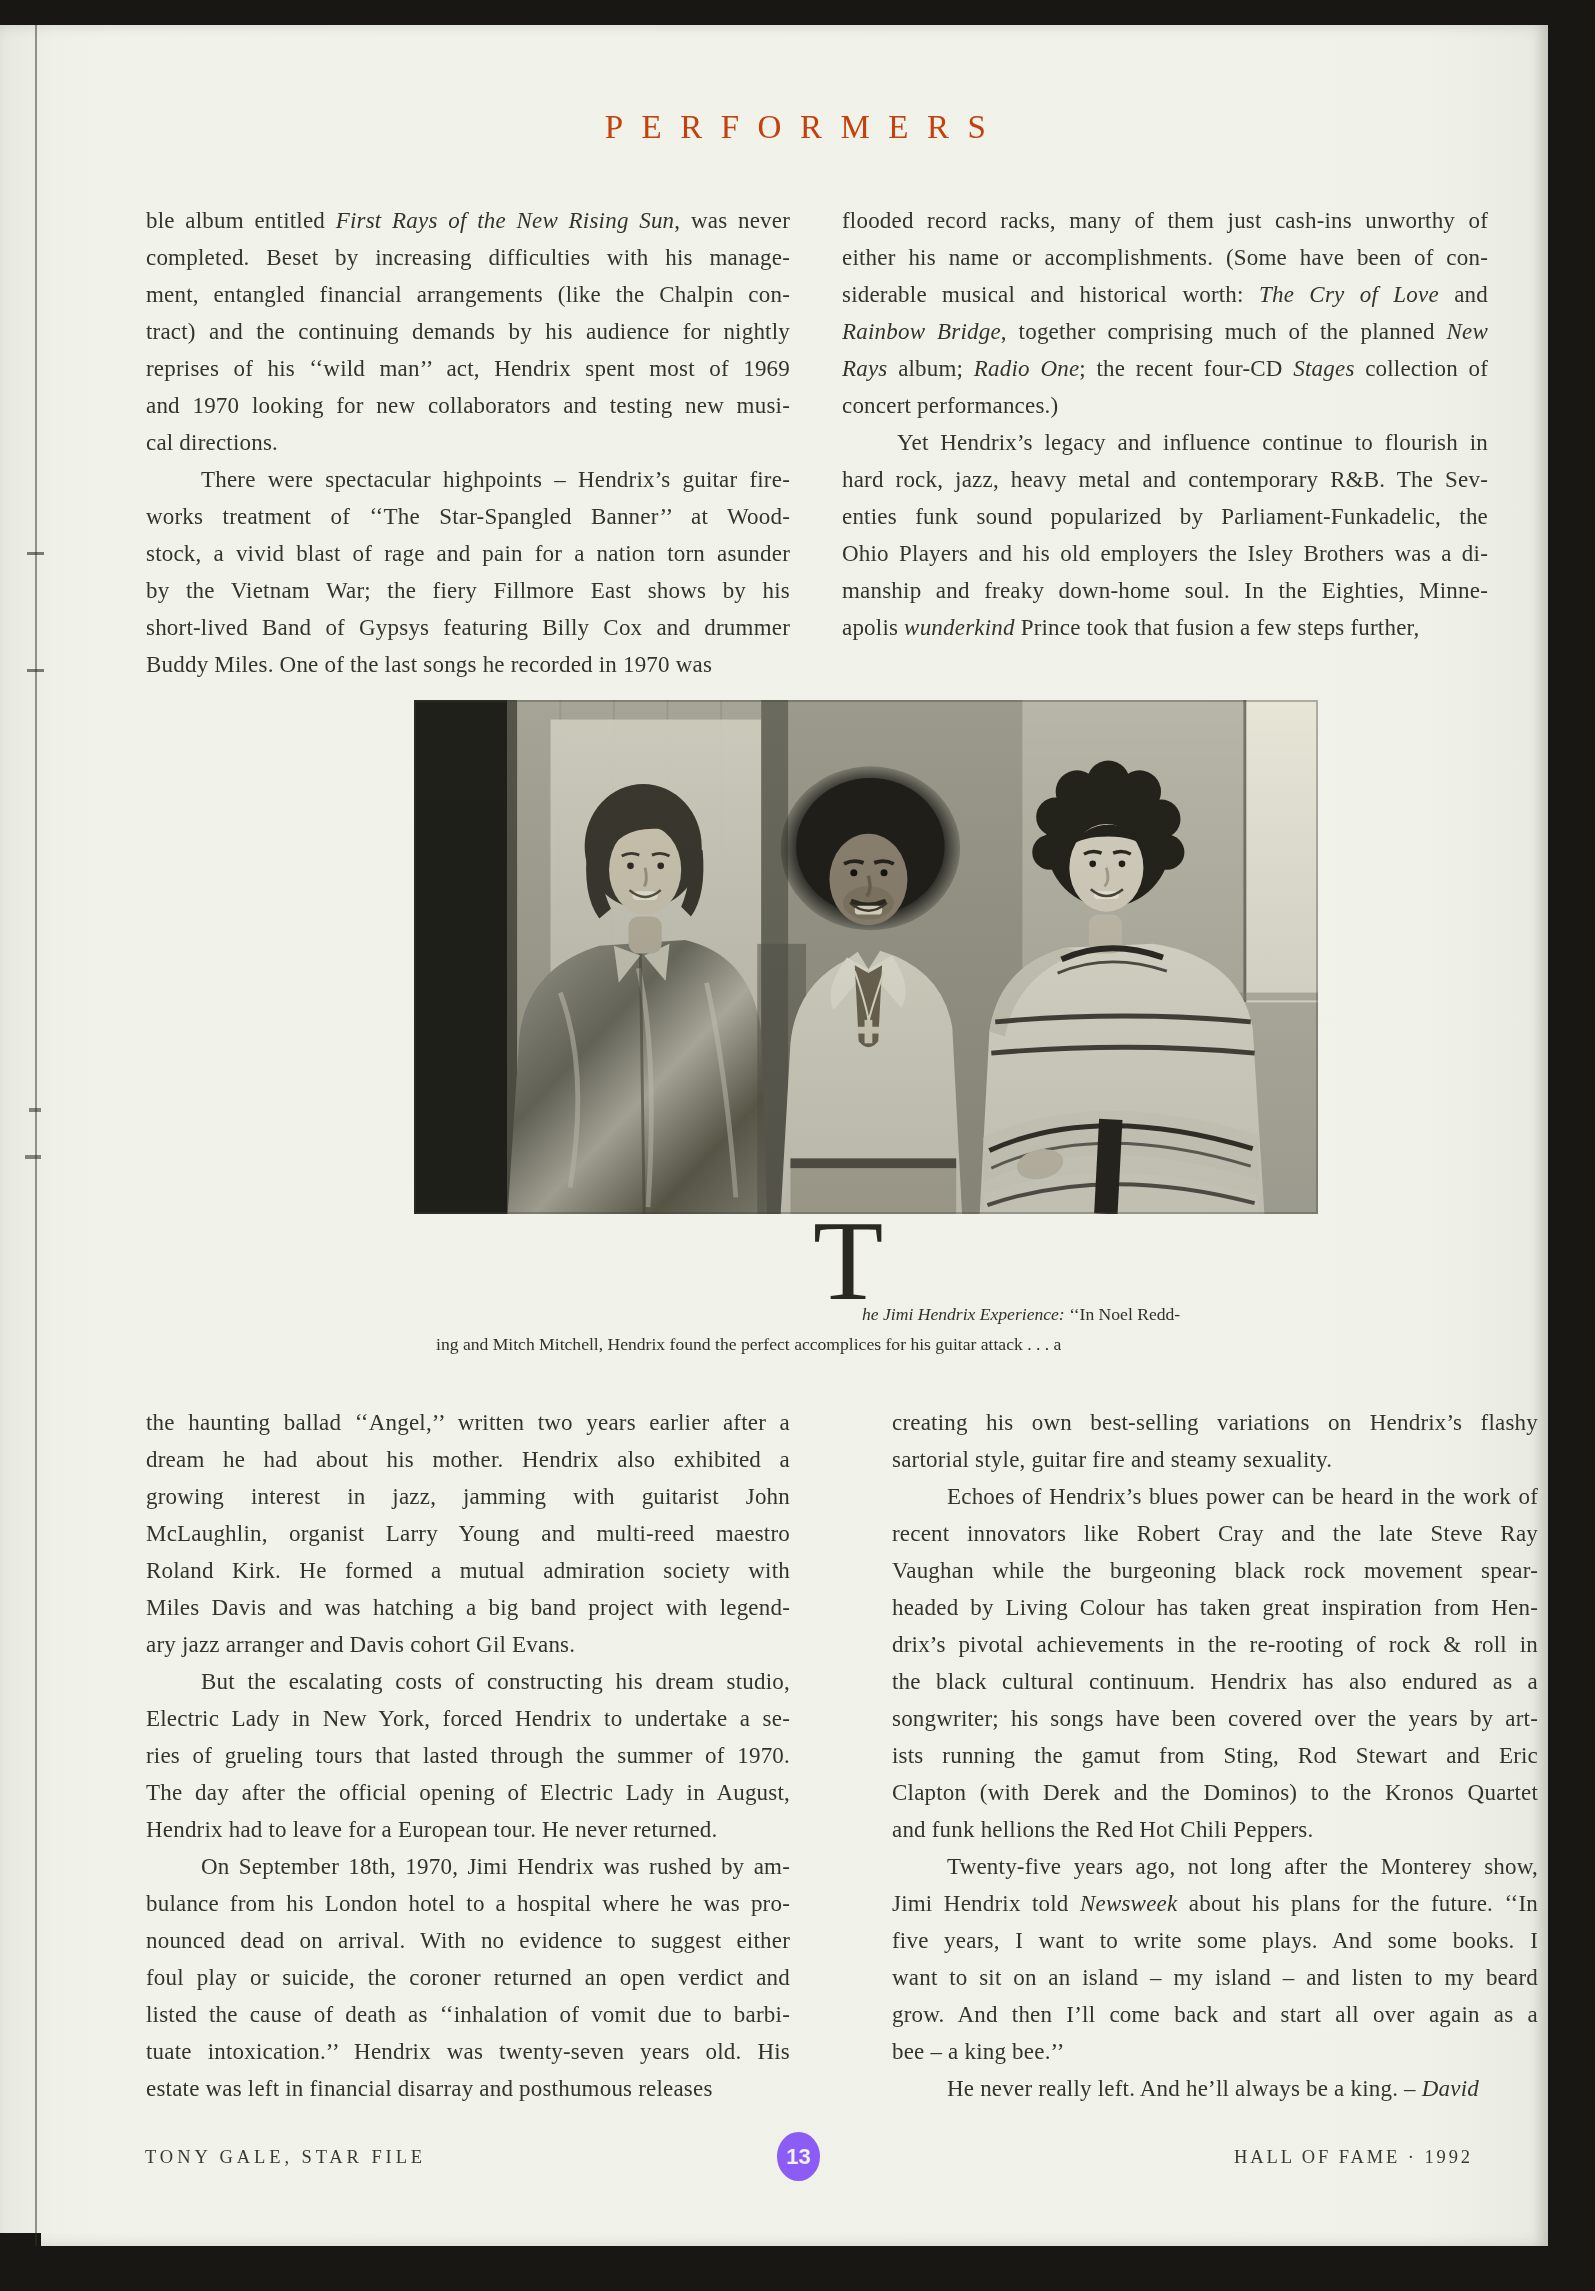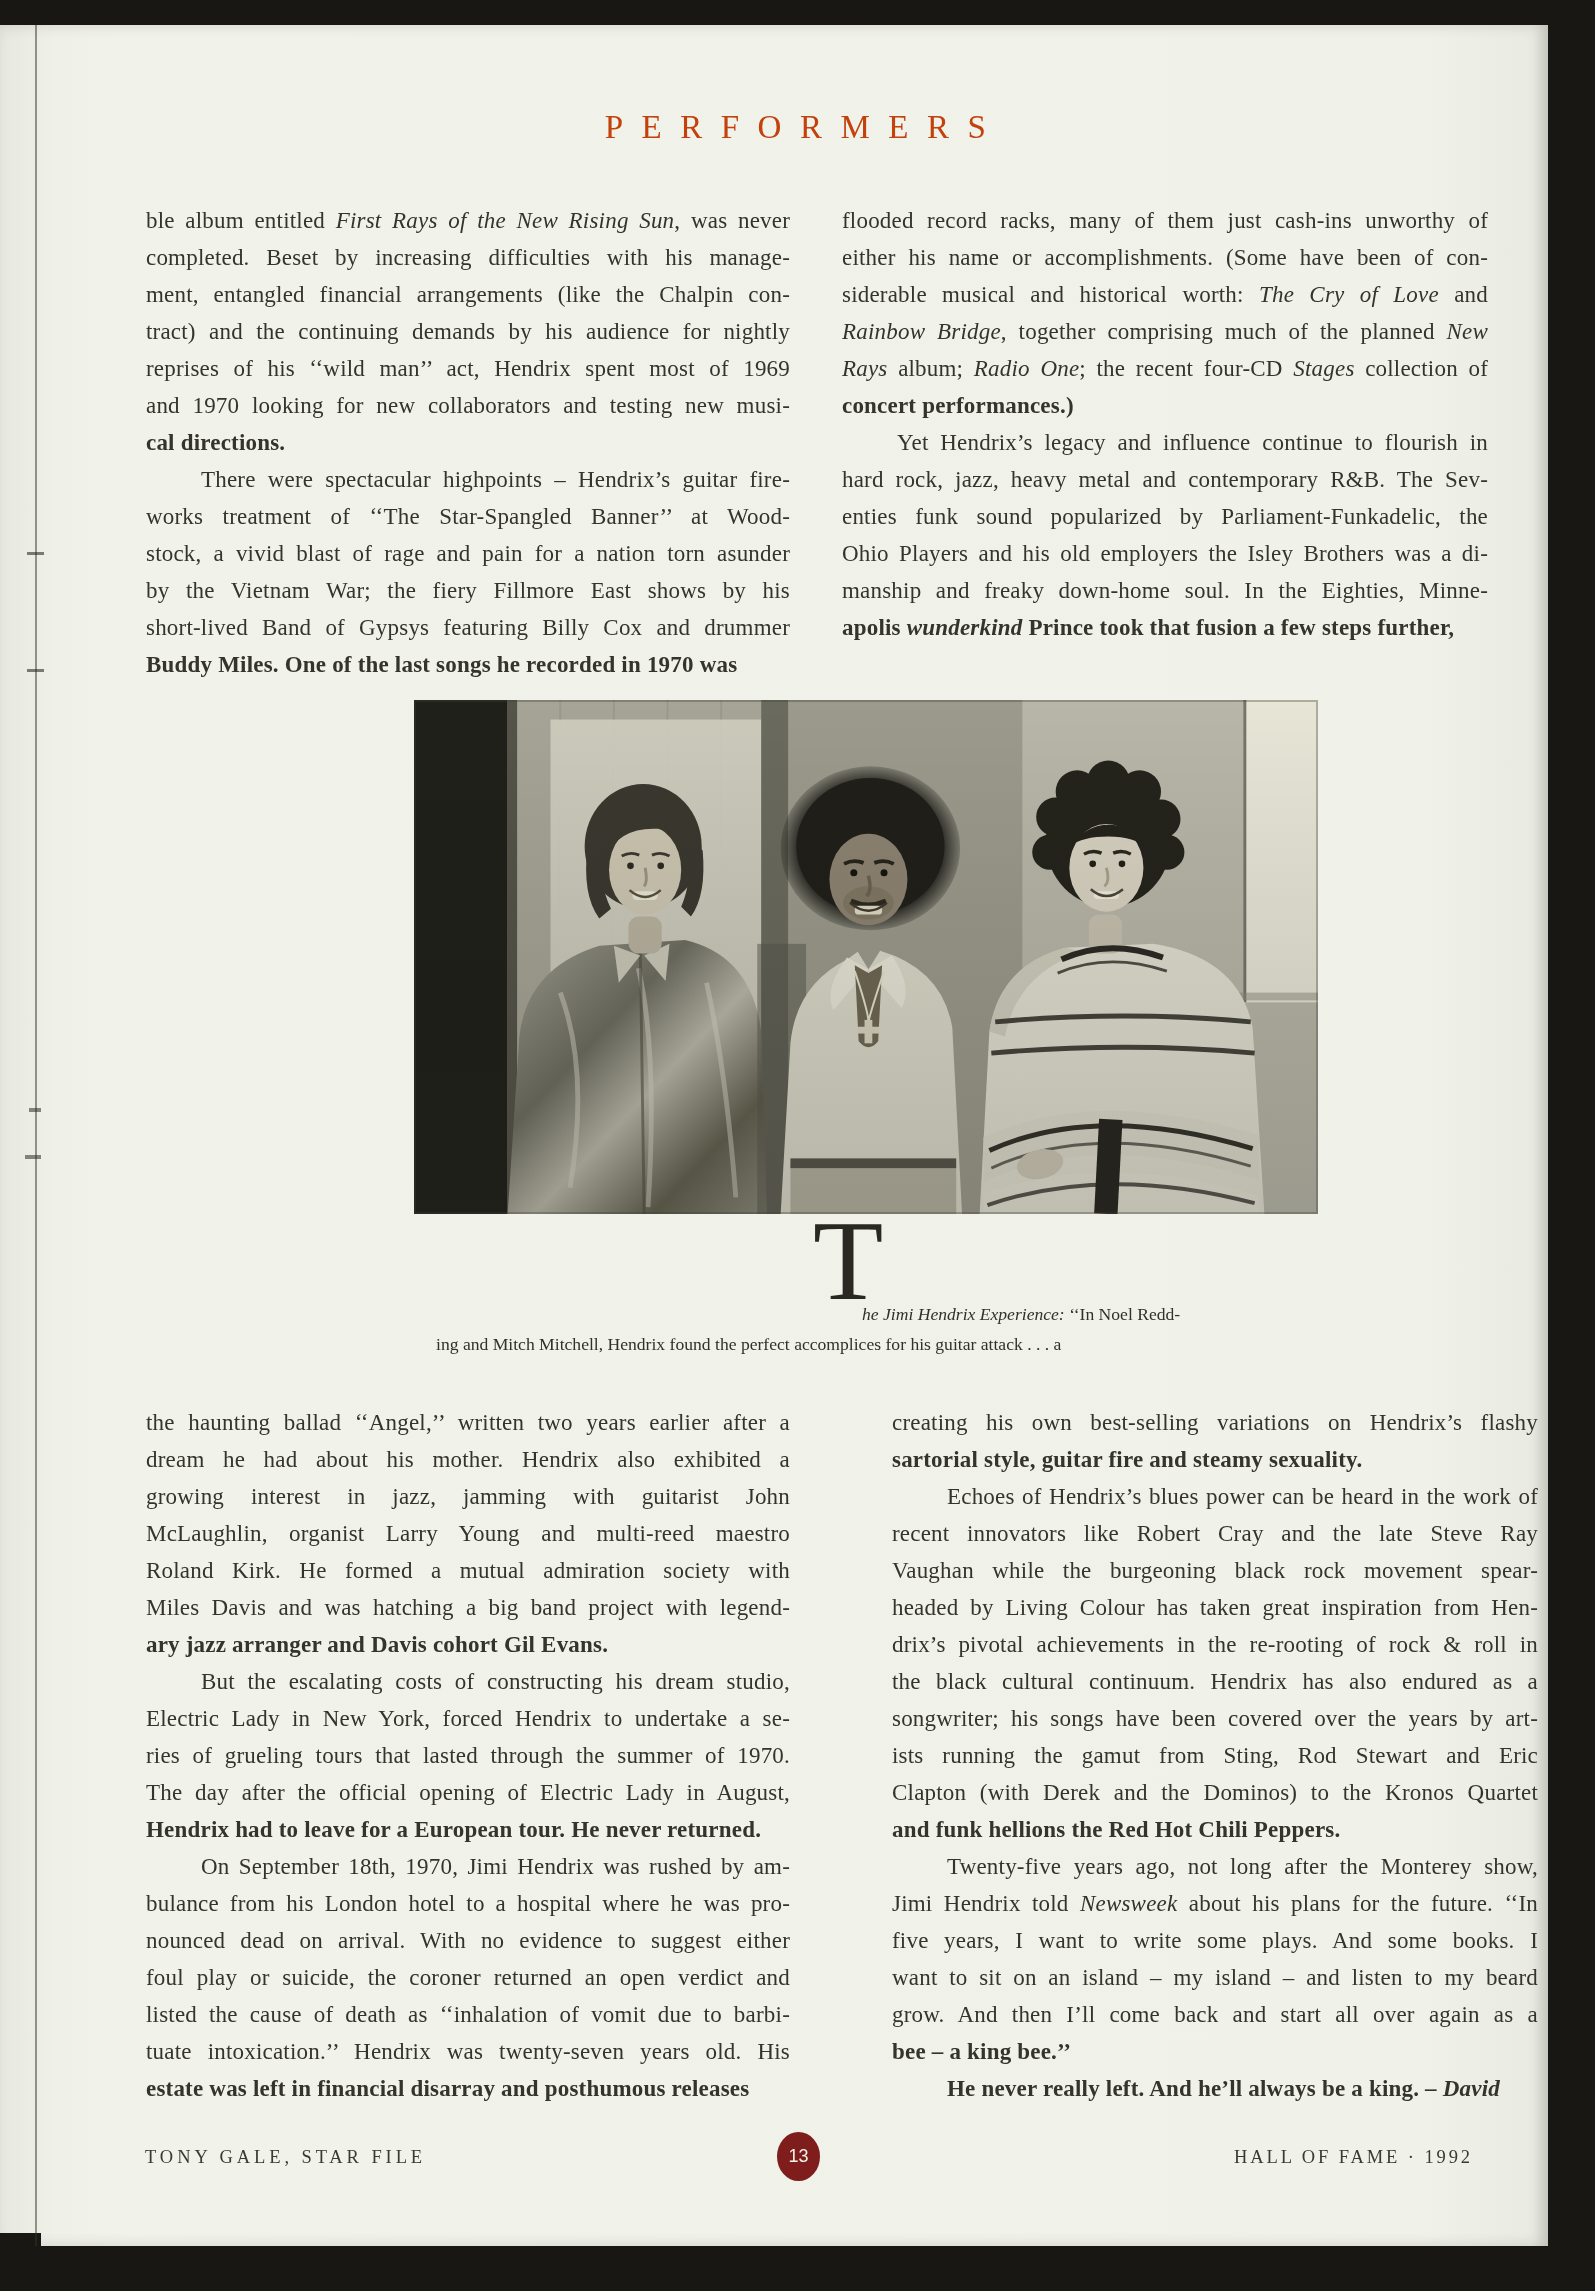--- a/index.html
+++ b/index.html
@@ -32,21 +32,21 @@
 
   .col{width:644px;font-size:23px;line-height:37px;letter-spacing:0.2px;color:#35332e;}
   .col-tl{left:146px;top:202px;}
   .col-tr{left:842px;top:202px;width:646px;}
   .col-bl{left:146px;top:1404px;}
   .col-br{left:892px;top:1404px;width:646px;}
   .jline{
     text-align:justify;height:37px;line-height:37px;overflow:hidden;
   }
   .jline::after{content:"";display:inline-block;width:100%;height:0;}
-  .jline.fin{text-align:left;font-weight:bold;}
+  .jline.fin{text-align:left;}
   .jline.fin::after{content:none;}
   .jline.ind{text-indent:55px;}
   .jline i{font-style:italic;}
 
   .photo-frame{
     left:414px;top:700px;width:904px;height:514px;
     background:#a9a89b;
   }
   .photo-frame svg{display:block;}
 
@@ -64,24 +64,24 @@
 
   .footer-credit{
     left:145px;top:2147px;font-size:18.5px;letter-spacing:3.9px;color:#3b3934;white-space:nowrap;
   }
   .footer-pub{
     left:1073px;top:2147px;width:400px;text-align:right;
     font-size:18.5px;letter-spacing:2.9px;color:#3b3934;white-space:nowrap;
   }
   .page-badge{
     left:777px;top:2132px;width:43px;height:49px;border-radius:50%;
-    background:#7f1d1d;
+    background:#8b5cf6;
     display:flex;align-items:center;justify-content:center;
     color:#f3f2e9;font-family:"Liberation Sans",sans-serif;
-    font-weight:normal;font-size:18px;
+    font-weight:bold;font-size:22px;
   }
 </style>
 </head>
 <body>
 
 <div class="abs page-bg"></div>
 <div class="abs bar bar-top"></div>
 <div class="abs bar bar-bottom"></div>
 <div class="abs bar bar-right"></div>
 <div class="abs corner-notch"></div>

